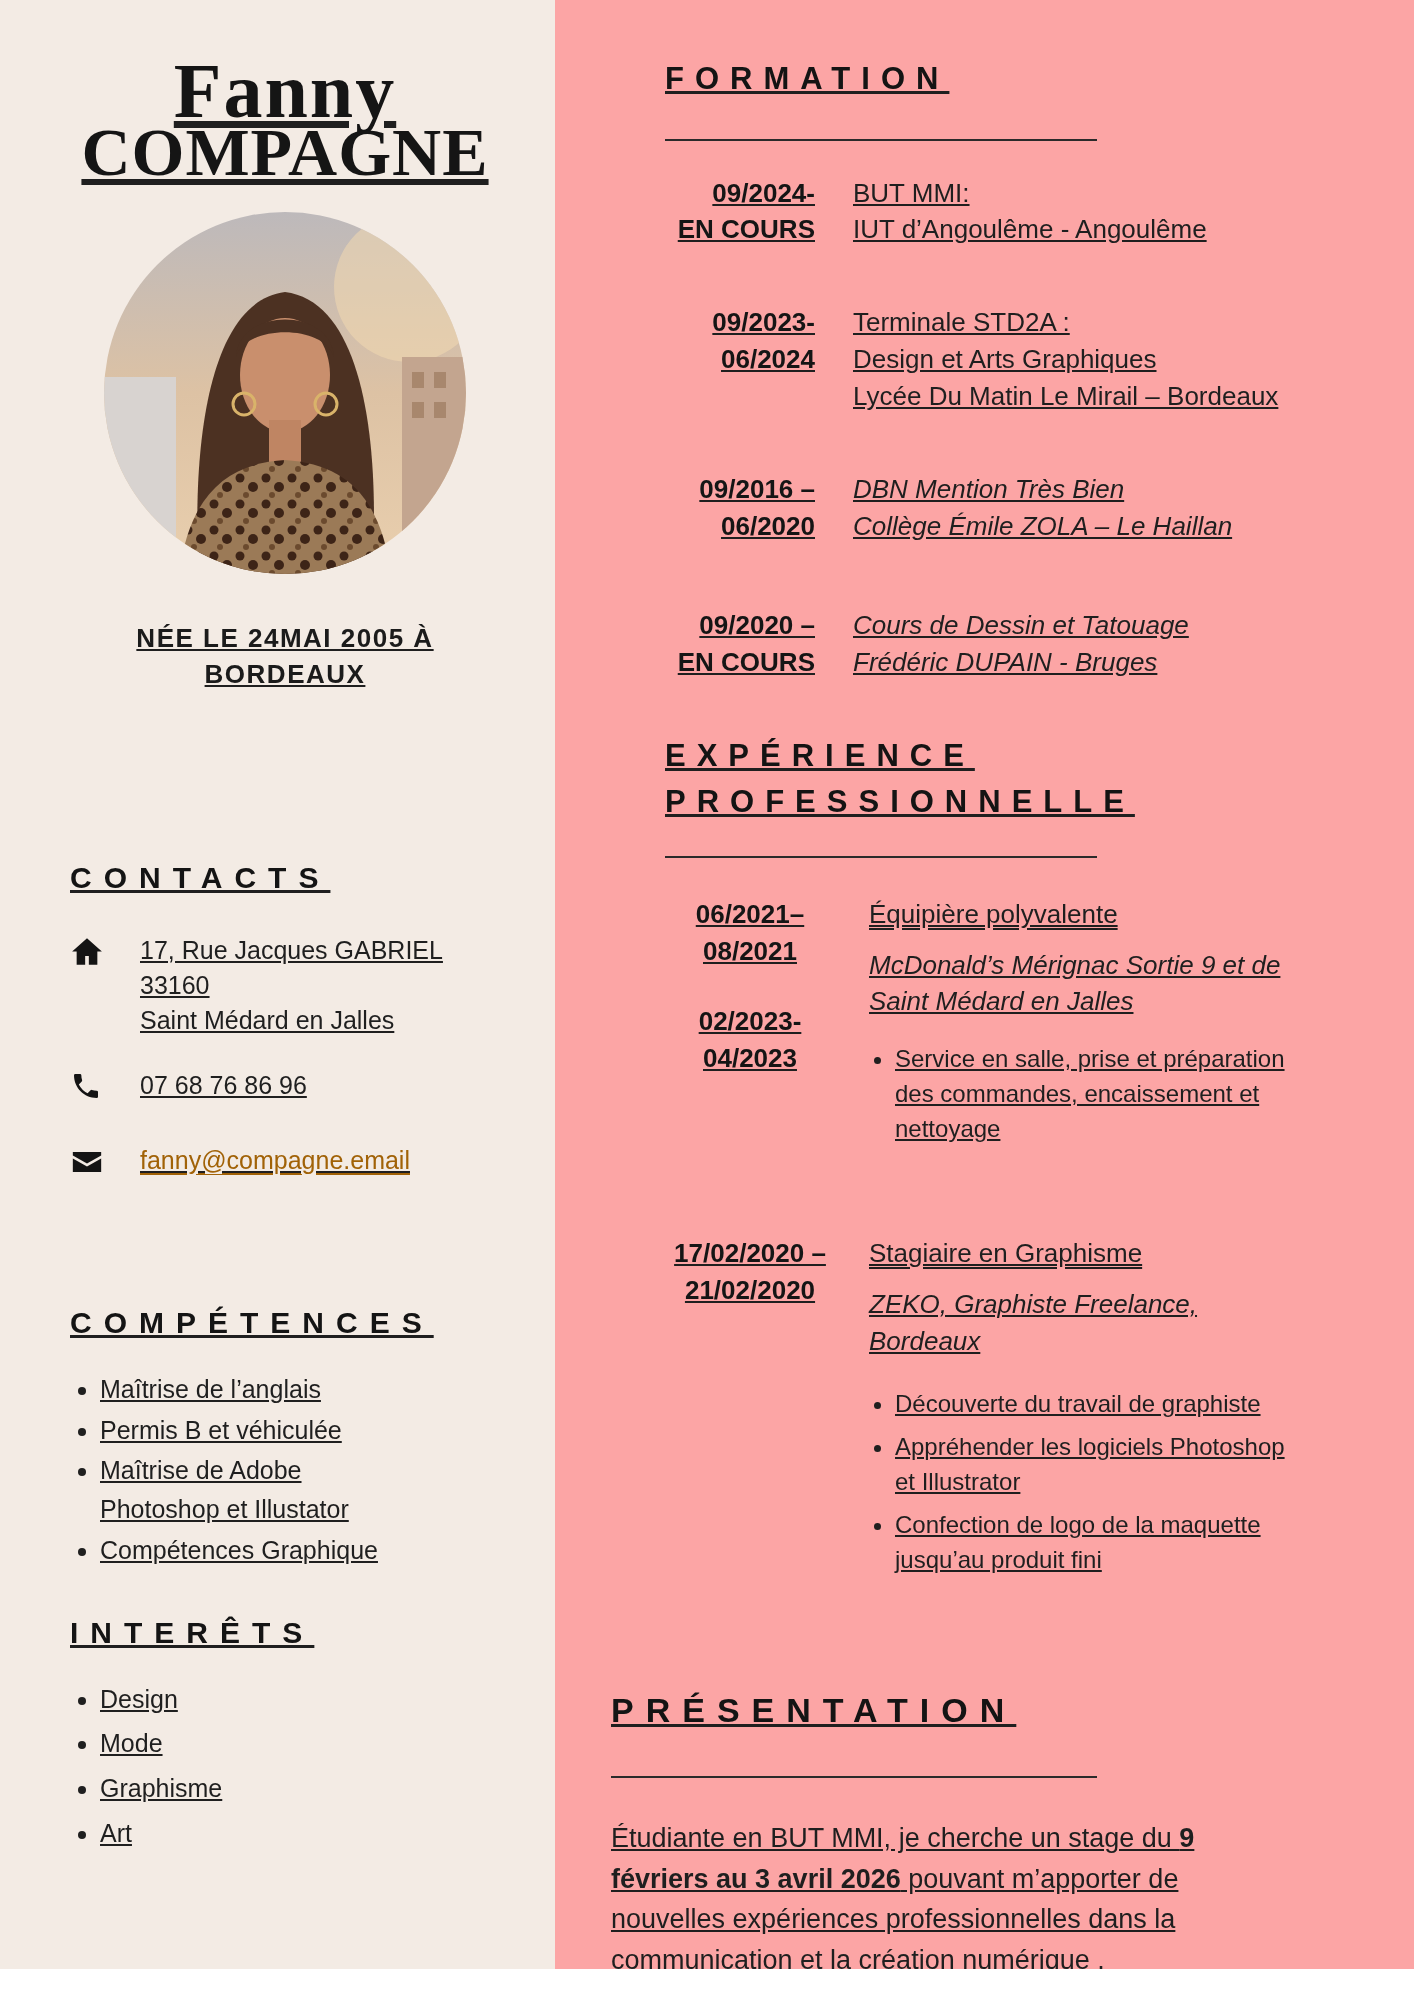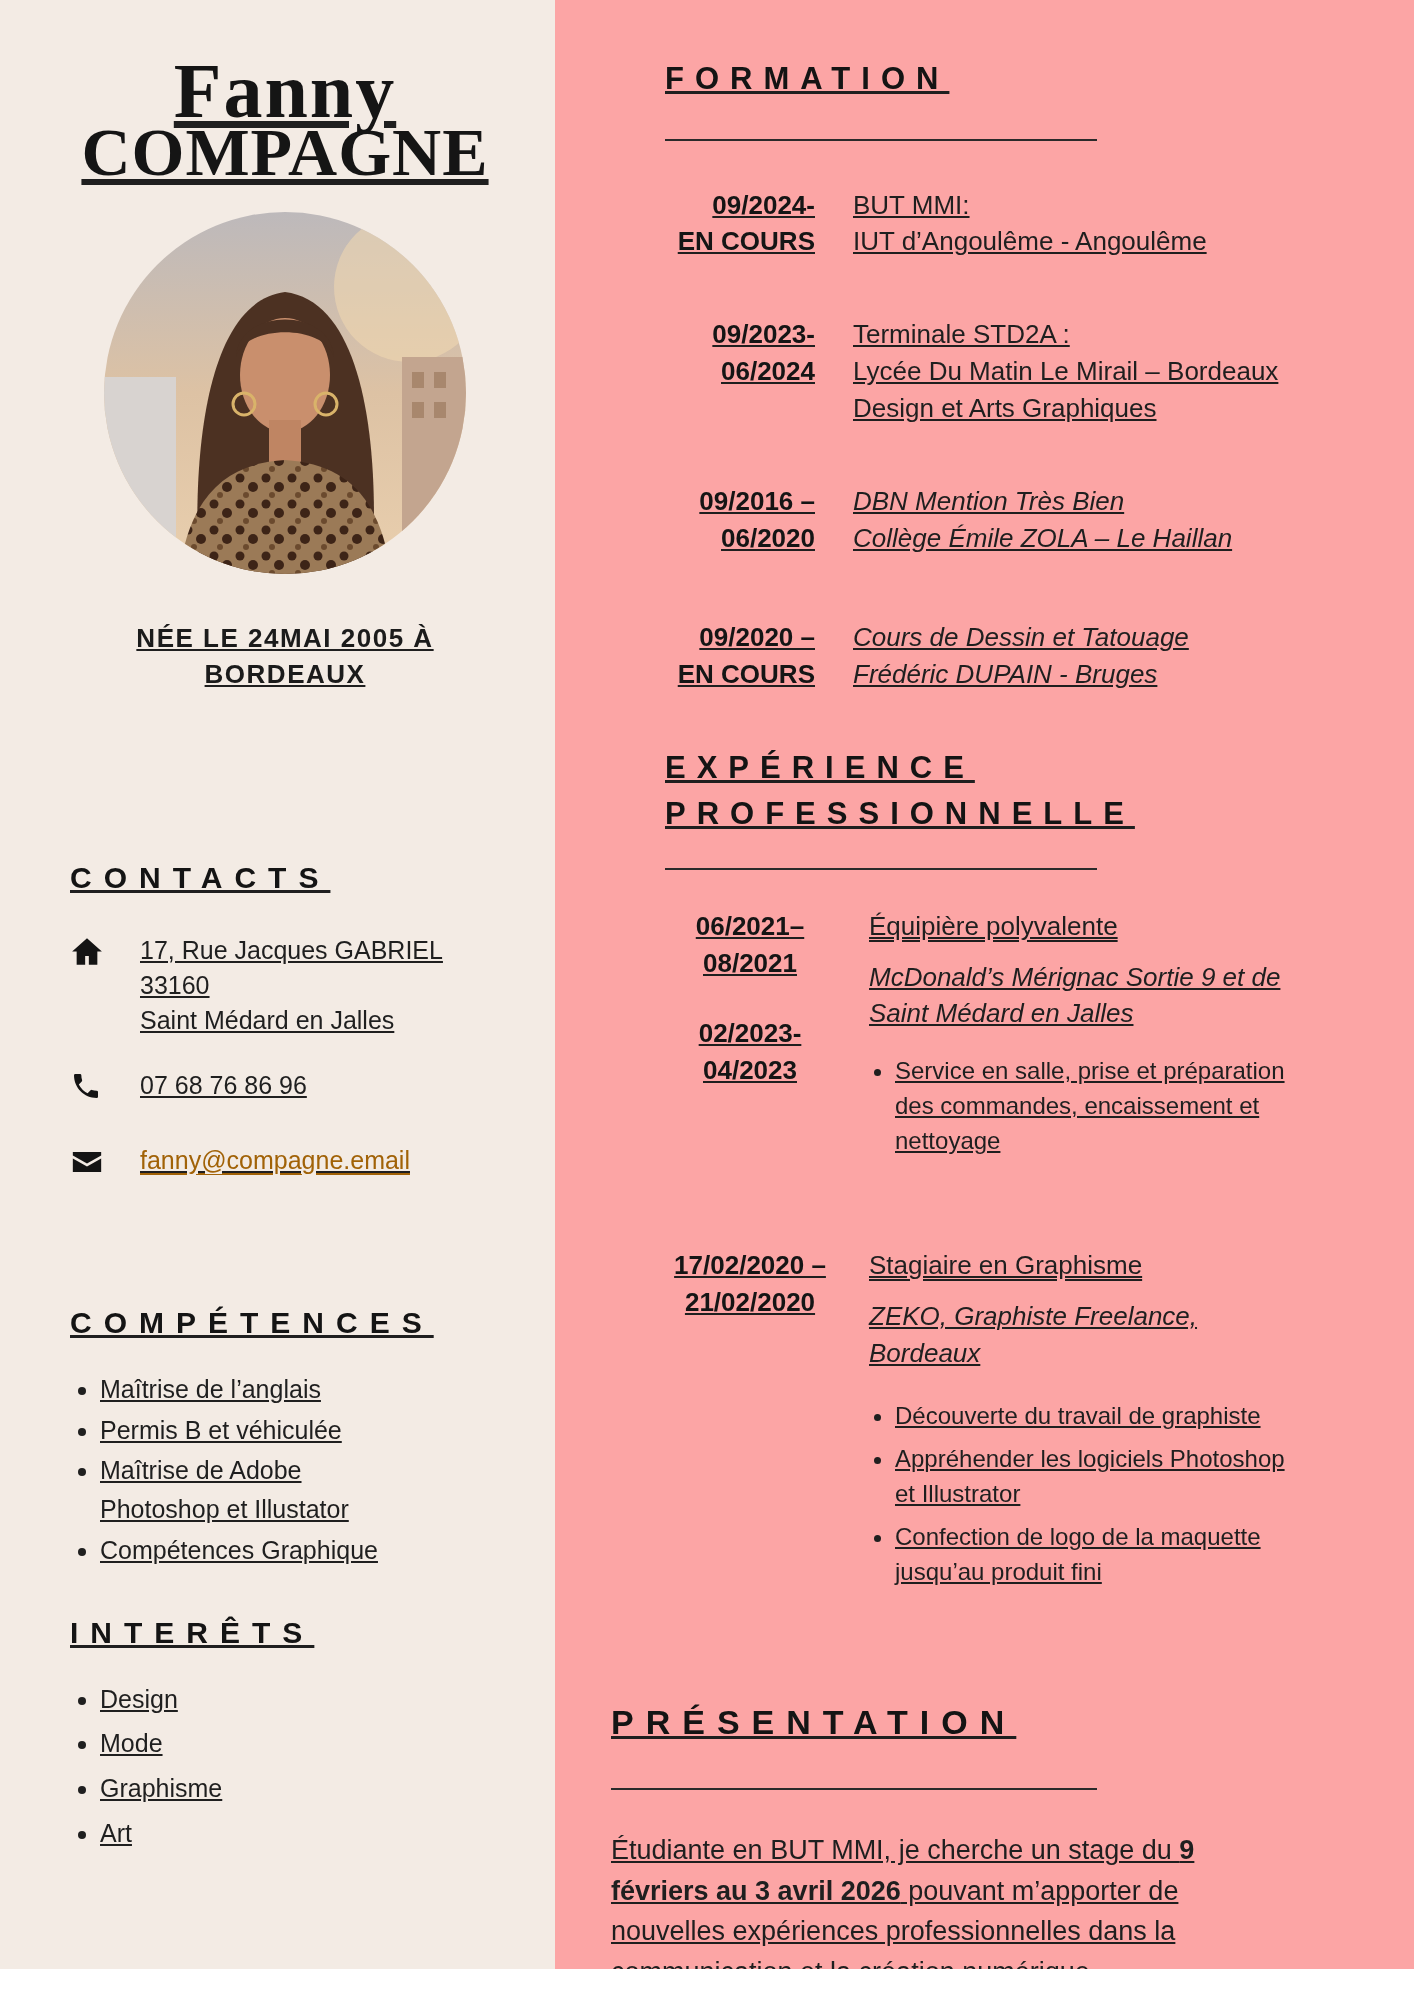--- a/index.html
+++ b/index.html
@@ -32,21 +32,21 @@
   .interets { margin-top:46px; }
   .interets .sb-list li { margin-bottom:6px; }
 
   
   .main { flex:1; padding:56px 60px 0 110px; background:#fca5a5; }
   .sec-title { font-size:31px; font-weight:bold; letter-spacing:11px; color:#141414; line-height:1.5; }
   .rule { border:none; border-top:2px solid #2a2a2a; width:432px; margin-top:36px; }
 
   .f-entry { display:grid; grid-template-columns:150px 1fr; column-gap:38px; font-size:26px; line-height:1.42; }
   .f-dates { text-align:right; font-weight:bold; white-space:nowrap; color:#151515; }
-  .f-entry.e1 { margin-top:46px; }
+  .f-entry.e1 { margin-top:34px; }
   .f-entry.e2 { margin-top:56px; }
   .f-entry.e3 { margin-top:56px; }
   .f-entry.e4 { margin-top:62px; }
   .italic { font-style:italic; }
 
   .experience { margin-top:52px; }
   .experience .rule { margin-top:30px; }
   .x-entry { display:grid; grid-template-columns:170px 1fr; column-gap:34px; font-size:26px; line-height:1.42; }
   .x-entry.e1 { margin-top:38px; }
   .x-entry.e2 { margin-top:80px; }
@@ -188,22 +188,22 @@
         </div>
       </div>
 
       <div class="f-entry e2">
         <div class="f-dates">
           <div>09/2023-</div>
           <div>06/2024</div>
         </div>
         <div>
           <div>Terminale STD2A :</div>
+          <div>Design et Arts Graphiques</div>
           <div>Lycée Du Matin Le Mirail – Bordeaux</div>
-          <div>Design et Arts Graphiques</div>
         </div>
       </div>
 
       <div class="f-entry e3">
         <div class="f-dates">
           <div>09/2016 –</div>
           <div>06/2020</div>
         </div>
         <div class="italic">
           <div>DBN Mention Très Bien</div>

